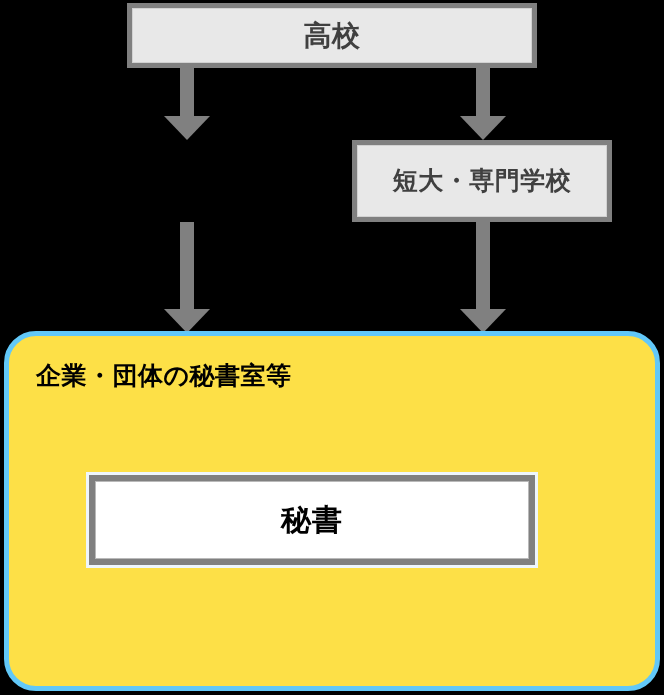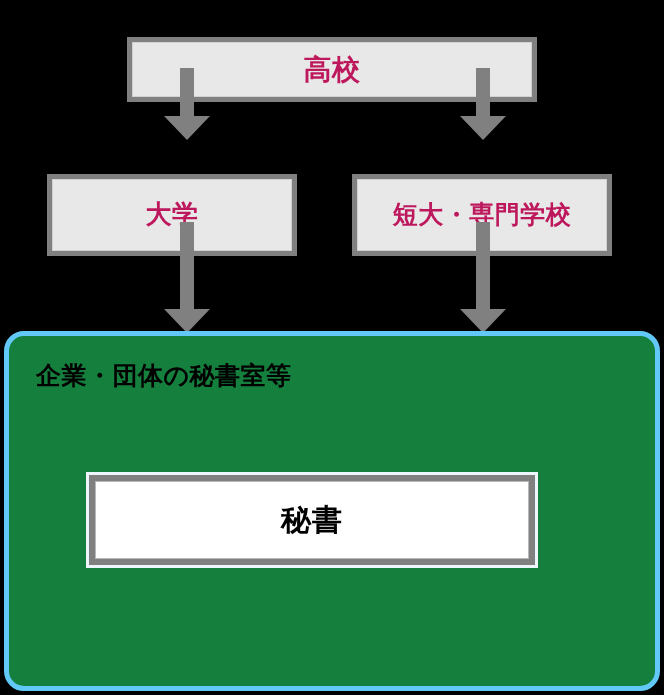--- a/index.html
+++ b/index.html
@@ -24,25 +24,24 @@
   .gbox {
     position: absolute;
     box-sizing: border-box;
     background: #e8e8e8;
     border: 5px solid #808080;
     box-shadow: inset 0 0 0 1px #d2d2d2;
     display: flex;
     align-items: center;
     justify-content: center;
     text-align: center;
-    color: #be185d;
+    color: #404040;
     font-weight: bold;
     line-height: 1.28;
     letter-spacing: 0.5px;
-    margin-top: 34px;
   }
   #box-koukou {
     left: 127px;  top: 3px;   width: 410px; height: 65px;
     font-size: 28px;
   }
   #box-daigaku {
     left: 47px;   top: 140px; width: 250px; height: 82px;
     font-size: 26px;
   }
   #box-tandai {
@@ -86,23 +85,23 @@
   #arrow-r2 .shaft { width: 14px; height: 89px; }
 
   
   #panel-office {
     position: absolute;
     box-sizing: border-box;
     left: 4px;
     top: 331px;
     width: 656px;
     height: 360px;
-    background: #15803d;
+    background: #fde047;
     border: 5px solid #62c8f8;
-    border-radius: 20px;
+    border-radius: 32px;
   }
   #panel-office-label {
     position: absolute;
     left: 27px;
     top: 23px;
     font-size: 25px;
     font-weight: bold;
     color: #000000;
     letter-spacing: 0.5px;
     white-space: nowrap;
@@ -140,23 +139,20 @@
   <div class="arrow" id="arrow-l1">
     <div class="shaft"></div>
     <div class="head"></div>
   </div>
 
   <div class="arrow" id="arrow-r1">
     <div class="shaft"></div>
     <div class="head"></div>
   </div>
 
-  <div class="gbox" id="box-daigaku">
-    <span>大学</span>
-  </div>
 
   <div class="gbox" id="box-tandai">
     <span class="line">短大・専門学校</span>
   </div>
 
   <div class="arrow" id="arrow-l2">
     <div class="shaft"></div>
     <div class="head"></div>
   </div>
 

